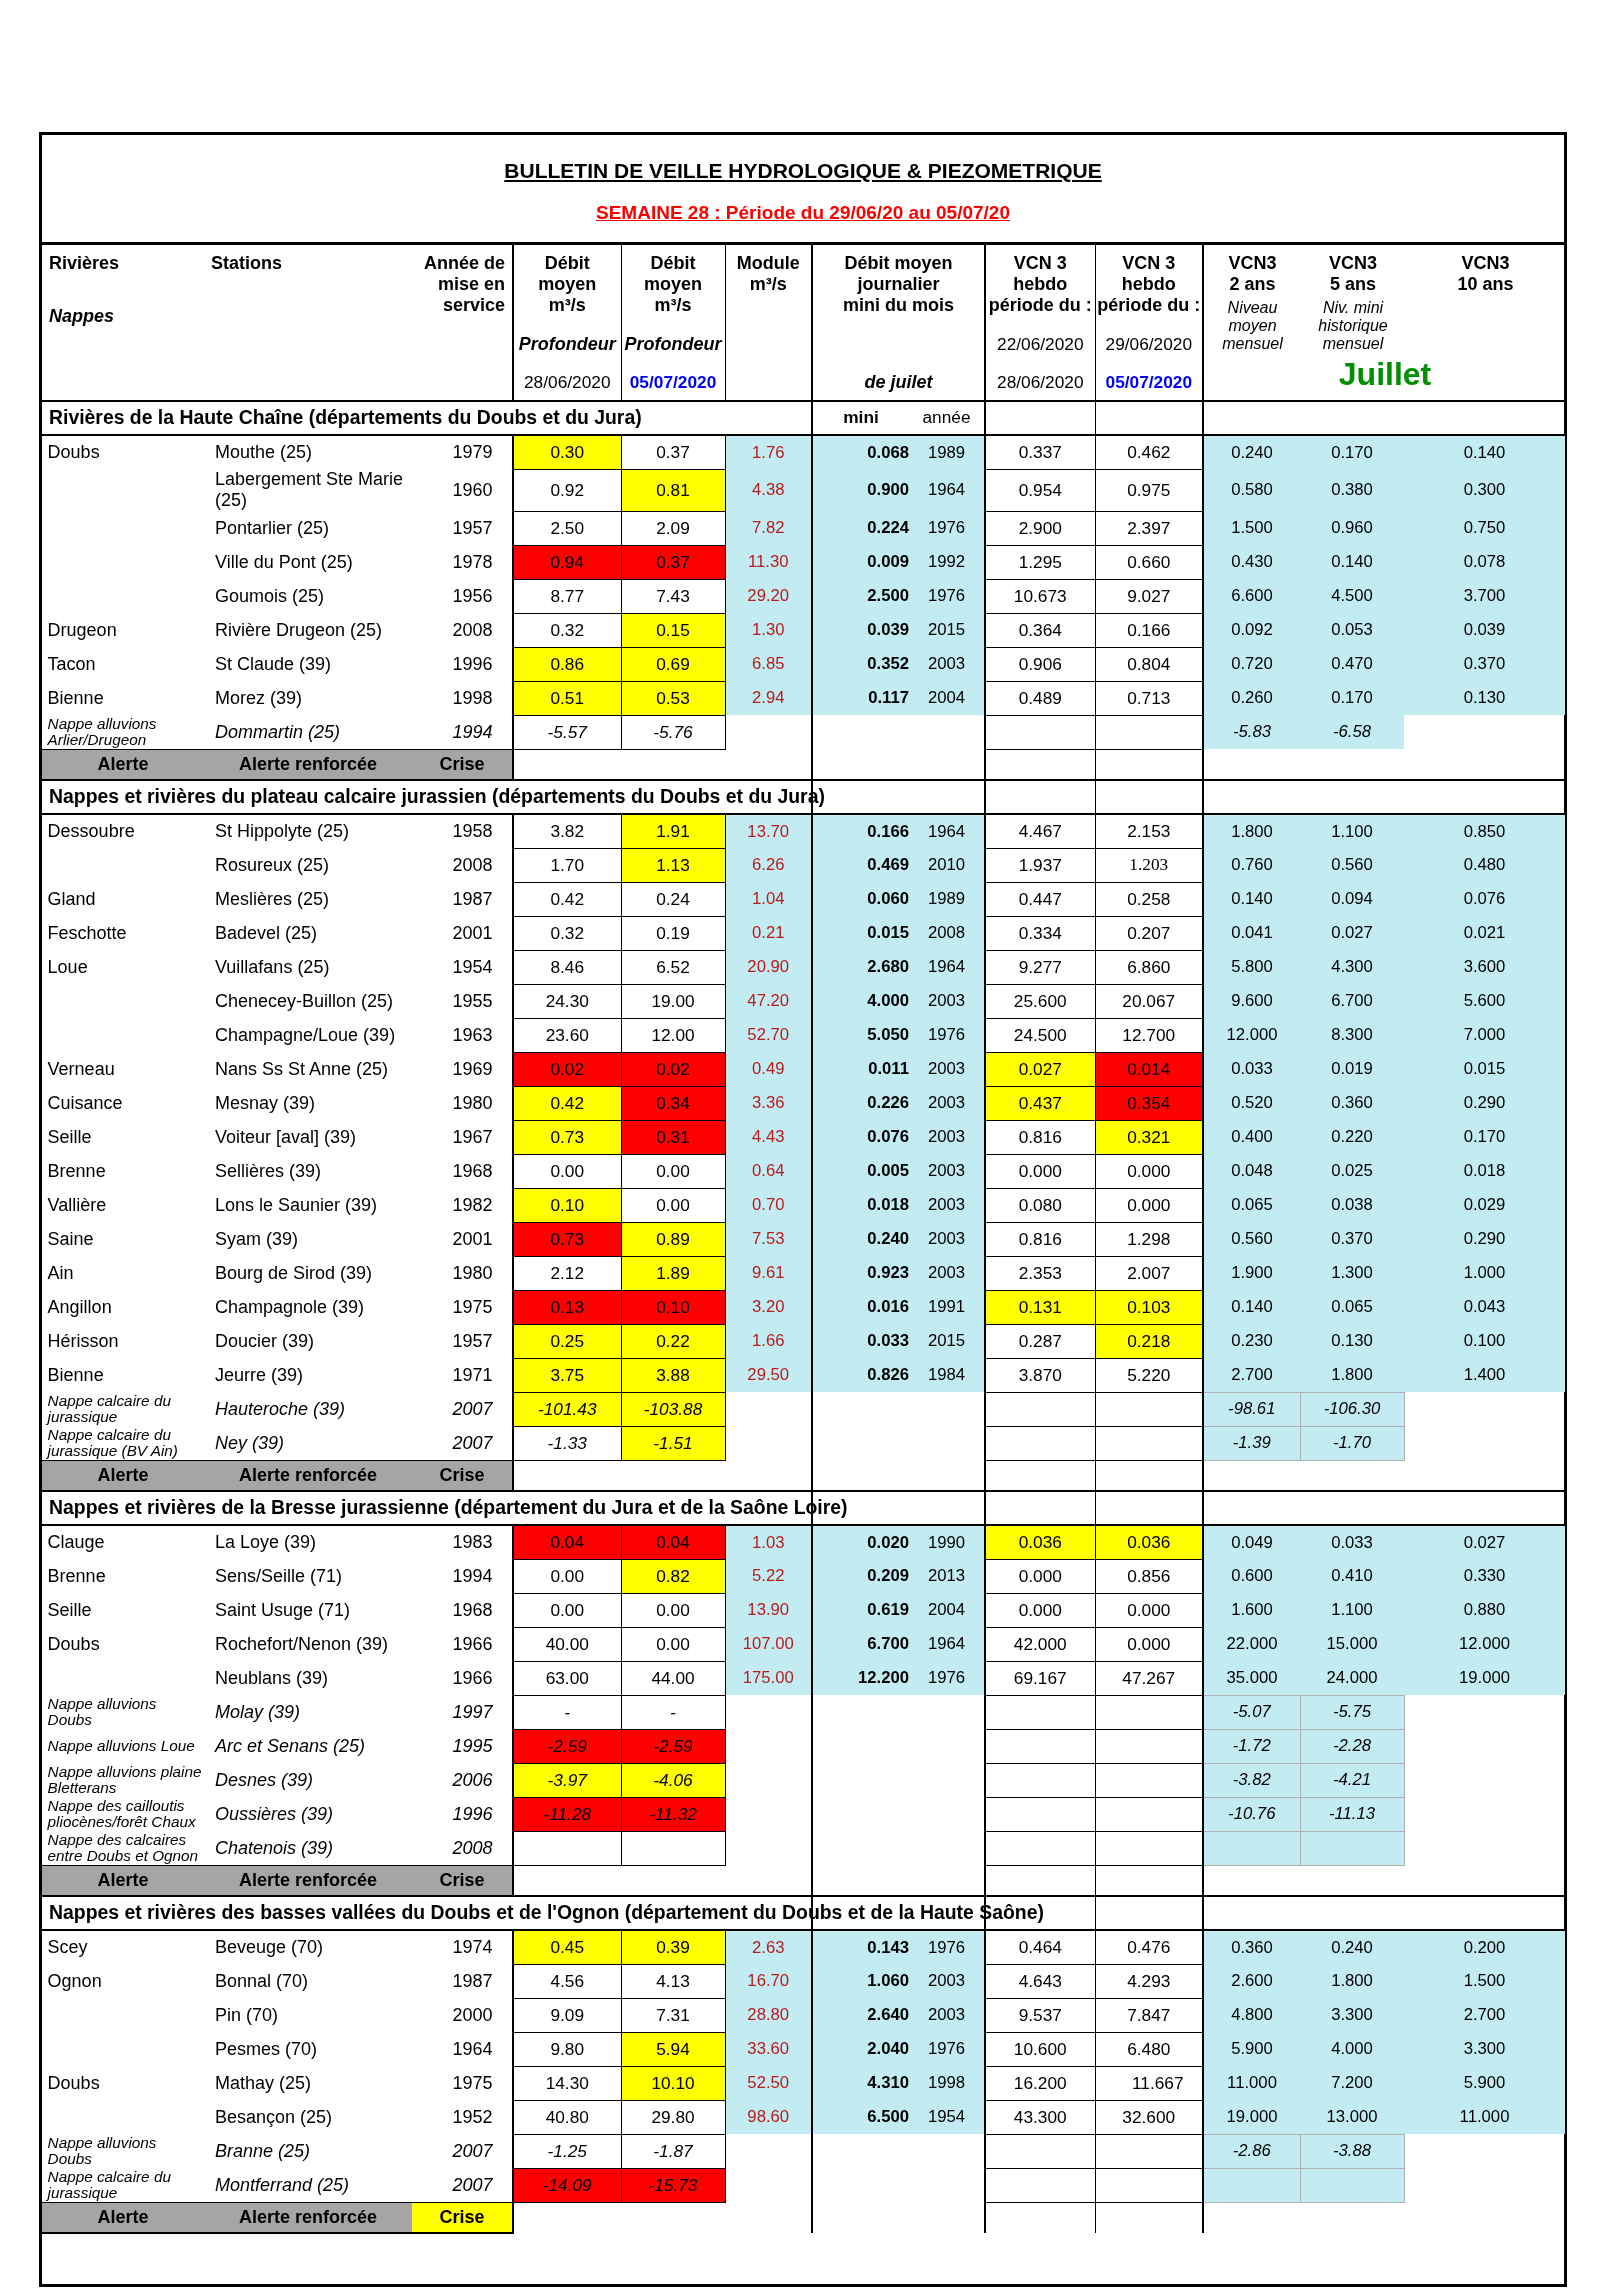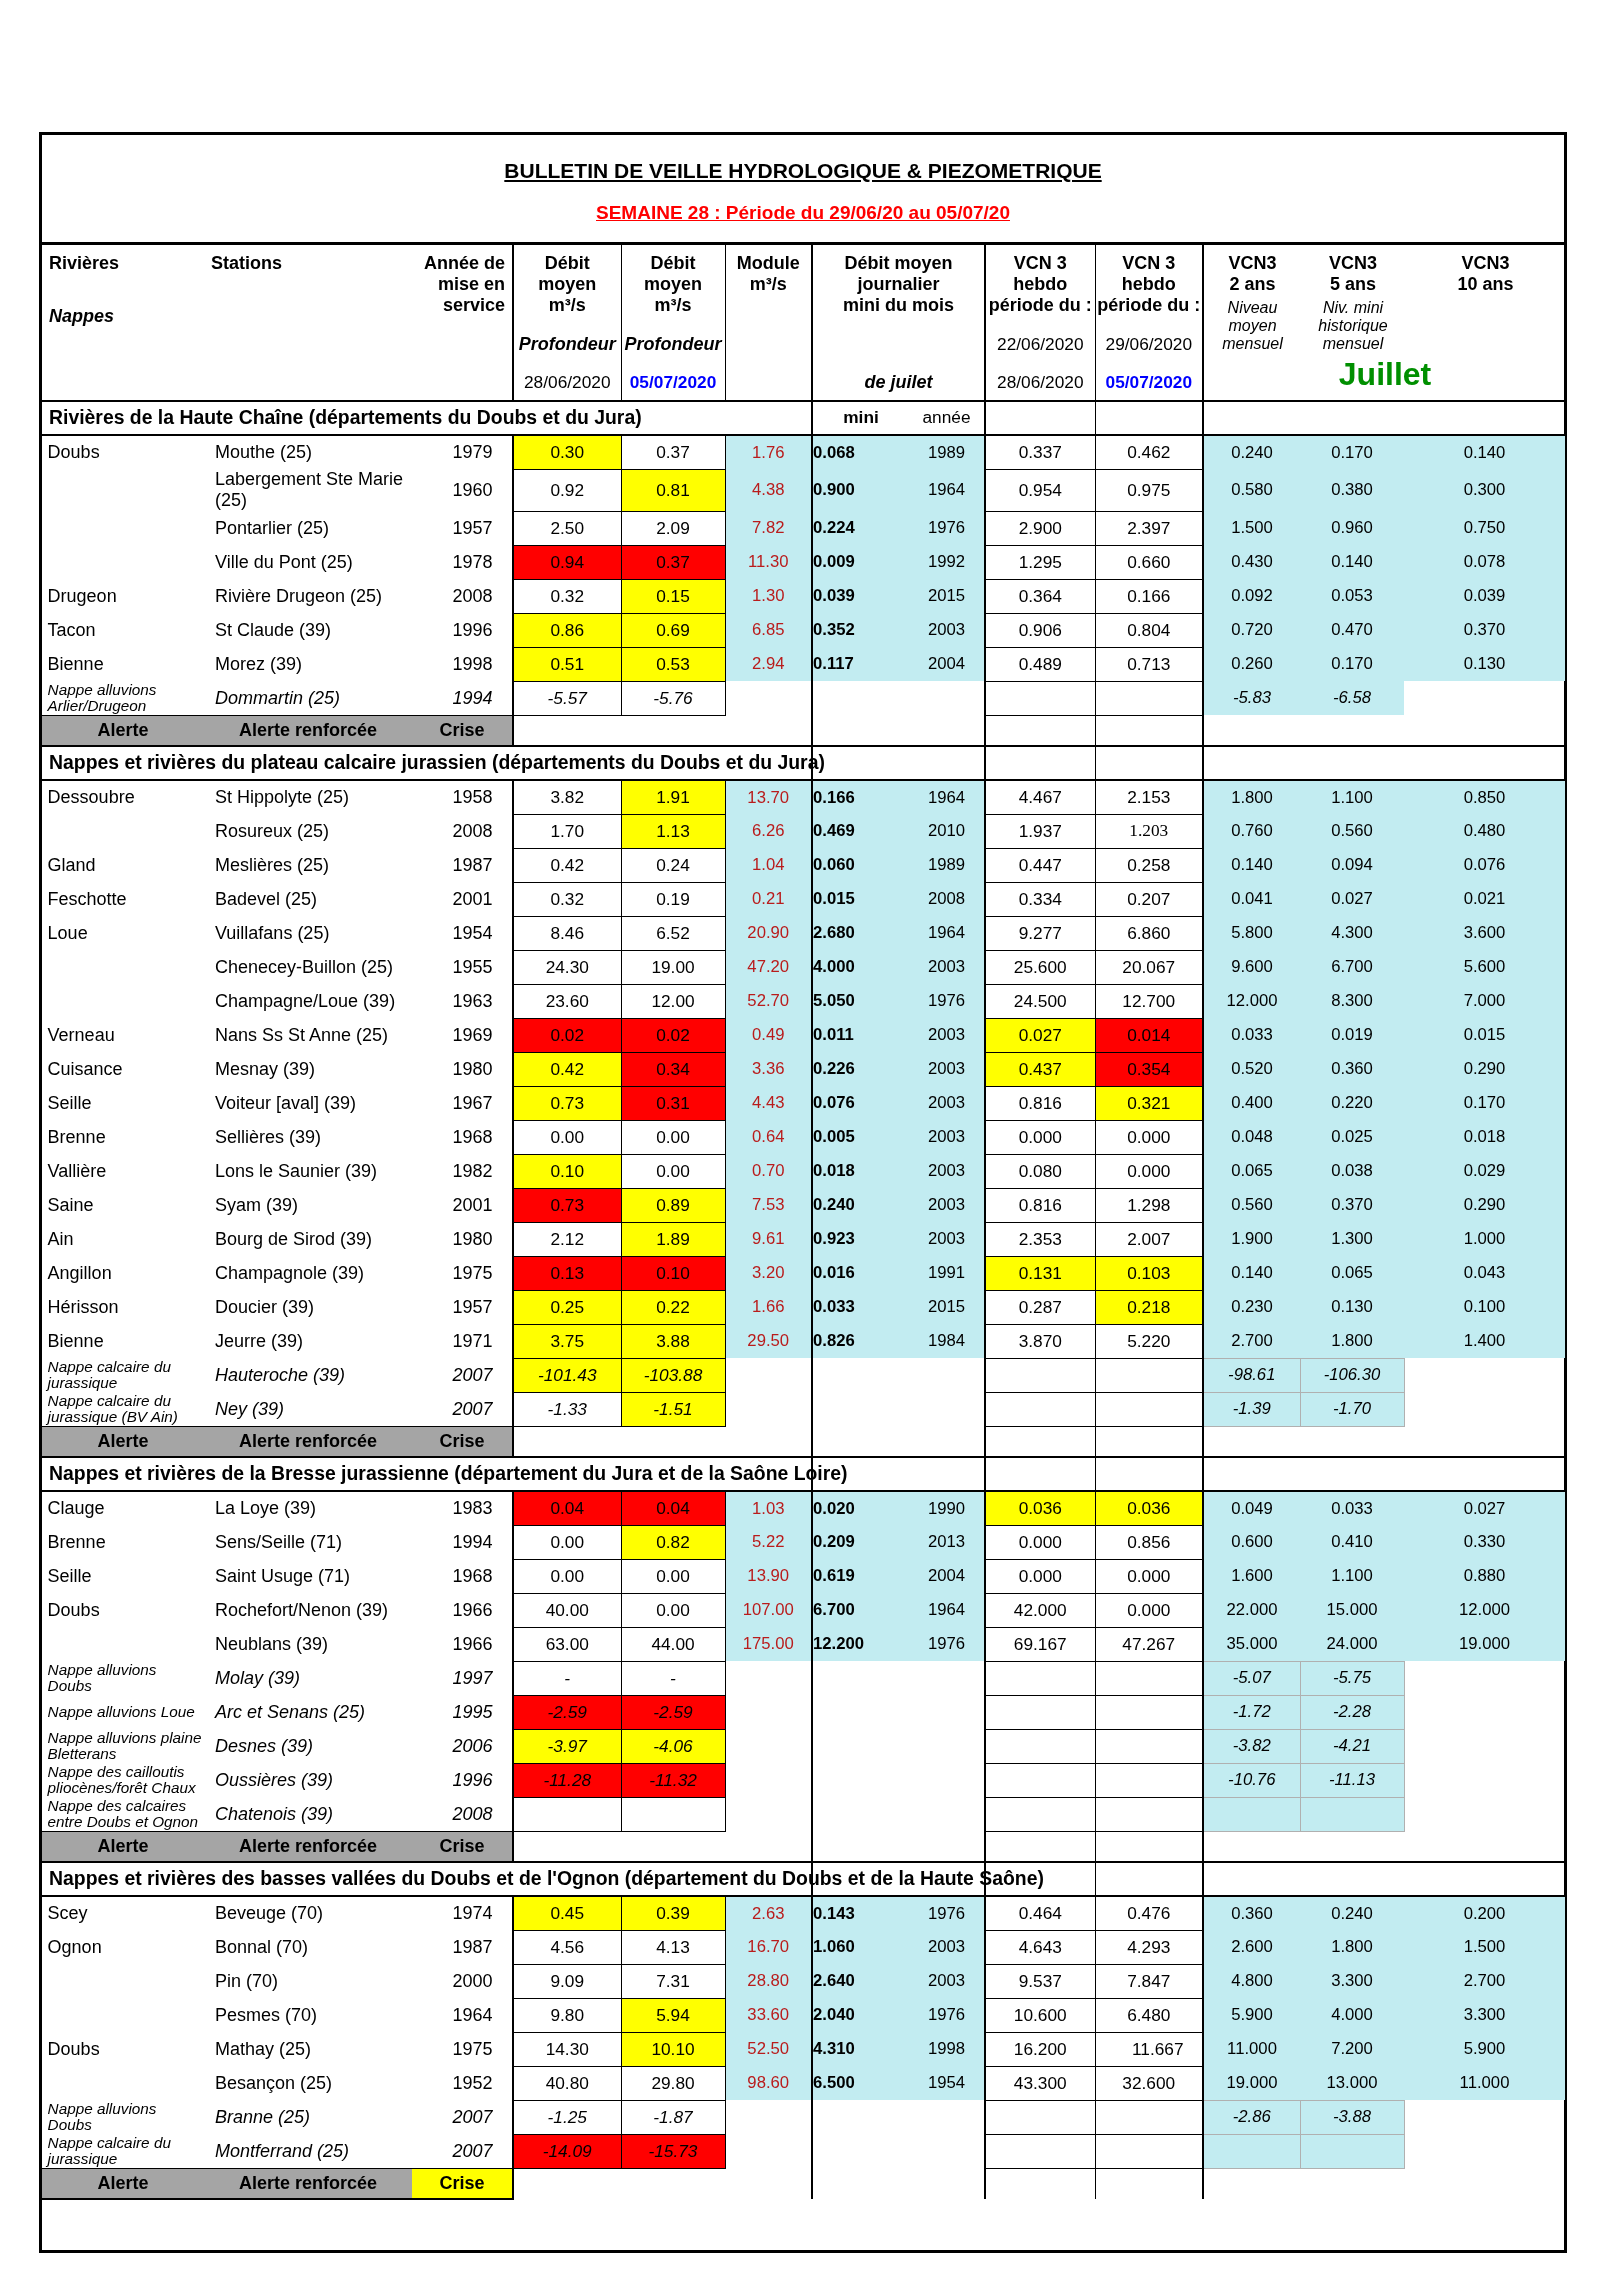--- a/index.html
+++ b/index.html
@@ -39,21 +39,21 @@
   .bmini { font-weight:bold; font-size:17.3px; text-align:center; }
   .ban2 { font-size:17.3px; text-align:center; }
 
   
   tr.datarow td { height:33px; }
   .riv { font-size:18px; padding-left:5.6px; }
   .sta { font-size:18px; padding-left:11px; }
   .an  { font-size:18px; text-align:right; padding-right:19.4px; }
   .box { border:1.4px solid #000; text-align:center; font-size:17.3px; }
   .mod { background:var(--cy); color:#b91c1c; text-align:center; font-size:16.7px; border-right:2.8px solid #000; }
-  .mini{ background:var(--cy); font-weight:bold; text-align:left; font-size:16.7px; }
+  .mini{ background:var(--cy); font-weight:bold; text-align:right; font-size:16.7px; }
   .an2 { background:var(--cy); text-align:center; font-size:16.7px; border-right:2.8px solid #000; }
   .tt  { background:var(--cy); text-align:center; font-size:16.7px; }
   .nmod{ border-right:2.8px solid #000; }
   .nan2{ border-right:2.8px solid #000; }
   .it  { font-style:italic; }
   .napriv { font-style:italic; font-size:15.3px; line-height:16px; padding-left:5.6px; }
   .pz  { background:var(--cy); border:1.4px solid #b0b0b0; font-style:italic; text-align:center; font-size:16.7px; }
   .pzp { background:var(--cy); font-style:italic; text-align:center; font-size:16.7px; }
   .bg-y { background:#ffff00; }
   .bg-r { background:#ff0000; }
@@ -242,20 +242,35 @@
             <td class="mod">11.30</td>
             <td class="mini">0.009</td>
             <td class="an2">1992</td>
             <td class="box">1.295</td>
             <td class="box" style="border-right-width: 2.8px;">0.660</td>
             <td class="tt">0.430</td>
             <td class="tt">0.140</td>
             <td class="tt">0.078</td>
           </tr>
           <tr class="datarow">
+            <td class="riv"></td>
+            <td class="sta">Goumois (25)</td>
+            <td class="an brT">1956</td>
+            <td class="box">8.77</td>
+            <td class="box">7.43</td>
+            <td class="mod">29.20</td>
+            <td class="mini">2.500</td>
+            <td class="an2">1976</td>
+            <td class="box">10.673</td>
+            <td class="box" style="border-right-width: 2.8px;">9.027</td>
+            <td class="tt">6.600</td>
+            <td class="tt">4.500</td>
+            <td class="tt">3.700</td>
+          </tr>
+          <tr class="datarow">
             <td class="riv">Drugeon</td>
             <td class="sta">Rivière Drugeon (25)</td>
             <td class="an brT">2008</td>
             <td class="box">0.32</td>
             <td class="box bg-y">0.15</td>
             <td class="mod">1.30</td>
             <td class="mini">0.039</td>
             <td class="an2">2015</td>
             <td class="box">0.364</td>
             <td class="box" style="border-right-width: 2.8px;">0.166</td>

